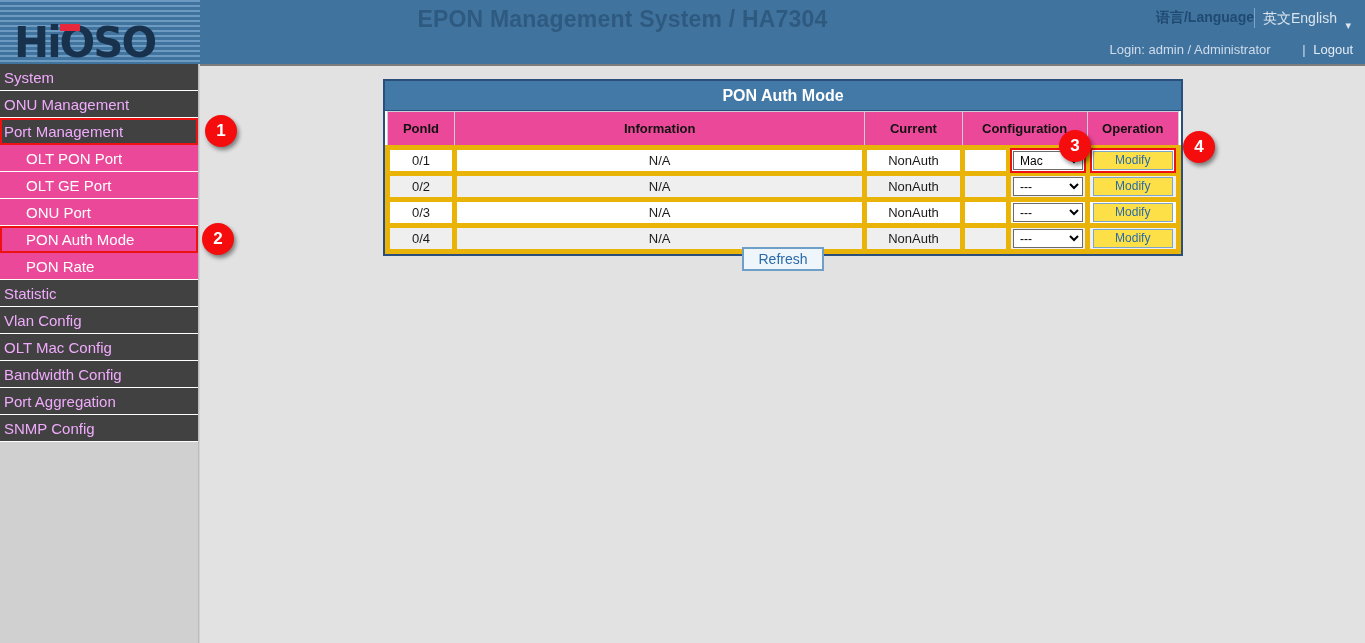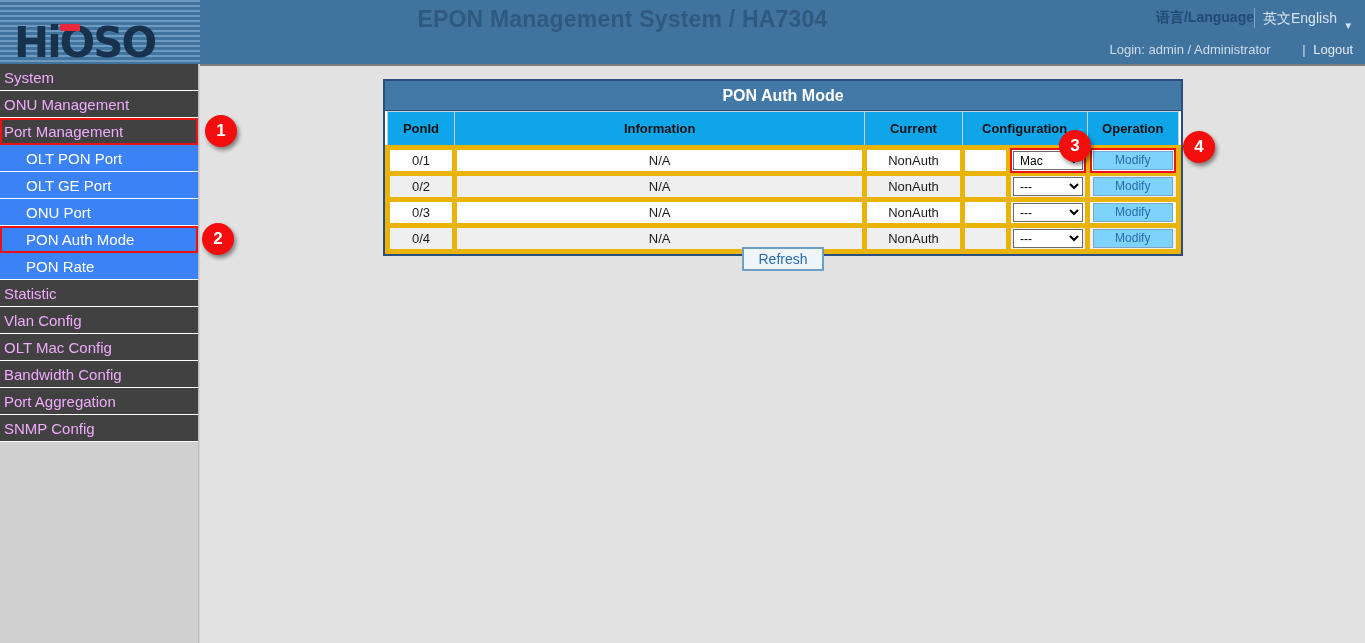--- a/index.html
+++ b/index.html
@@ -98,21 +98,21 @@
     line-height: 27px;
     padding-left: 4px;
     font-size: 15px;
     color: #f0abfc;
     background: #414141;
     border-bottom: 1px solid #ffffff;
     cursor: pointer;
     white-space: nowrap;
   }
   .nav-item.sub {
-    background: #3b82f6;
+    background: #ec4899;
     padding-left: 26px;
     color: #ffffff;
   }
   .nav-item.hl { outline: 2px solid #ee1111; outline-offset: -2px; z-index: 5; }
 
   
   .content {
     position: absolute; top: 64px; left: 200px;
     width: 1165px; height: 579px;
     background: #e2e2e2;
@@ -140,21 +140,21 @@
     font-weight: bold;
     text-align: center;
     border-bottom: 1px solid #2b4f7d;
   }
   table.grid {
     width: 100%;
     border-collapse: collapse;
     font-size: 13px;
   }
   table.grid th {
-    background: #0ea5e9;
+    background: #ec4899;
     color: #111111;
     font-weight: bold;
     height: 36px;
     border: 1px solid #c8cfd8;
     text-align: center;
     font-size: 13px;
   }
   table.grid td {
     height: 24px;
     border: 5px solid #eab308;
@@ -185,21 +185,21 @@
     content: ""; position: absolute;
     left: -3px; top: -3px; right: -3px; bottom: -3px;
     border: 2px solid #ee1111; pointer-events: none;
   }
 
   .btn-modify {
     font-family: "Liberation Sans", sans-serif;
     font-size: 12px;
     width: 80px; height: 19px;
     line-height: 15px;
-    background: #7dd3fc;
+    background: #fde047;
     border: 1px solid #7ca5c9;
     color: #2a6aa8;
     cursor: pointer;
     padding: 0;
   }
   .op-wrap { position: relative; display: inline-block; }
   .op-wrap.hl::after {
     content: ""; position: absolute;
     left: -3px; top: -3px; right: -3px; bottom: -3px;
     border: 2px solid #ee1111; pointer-events: none;

